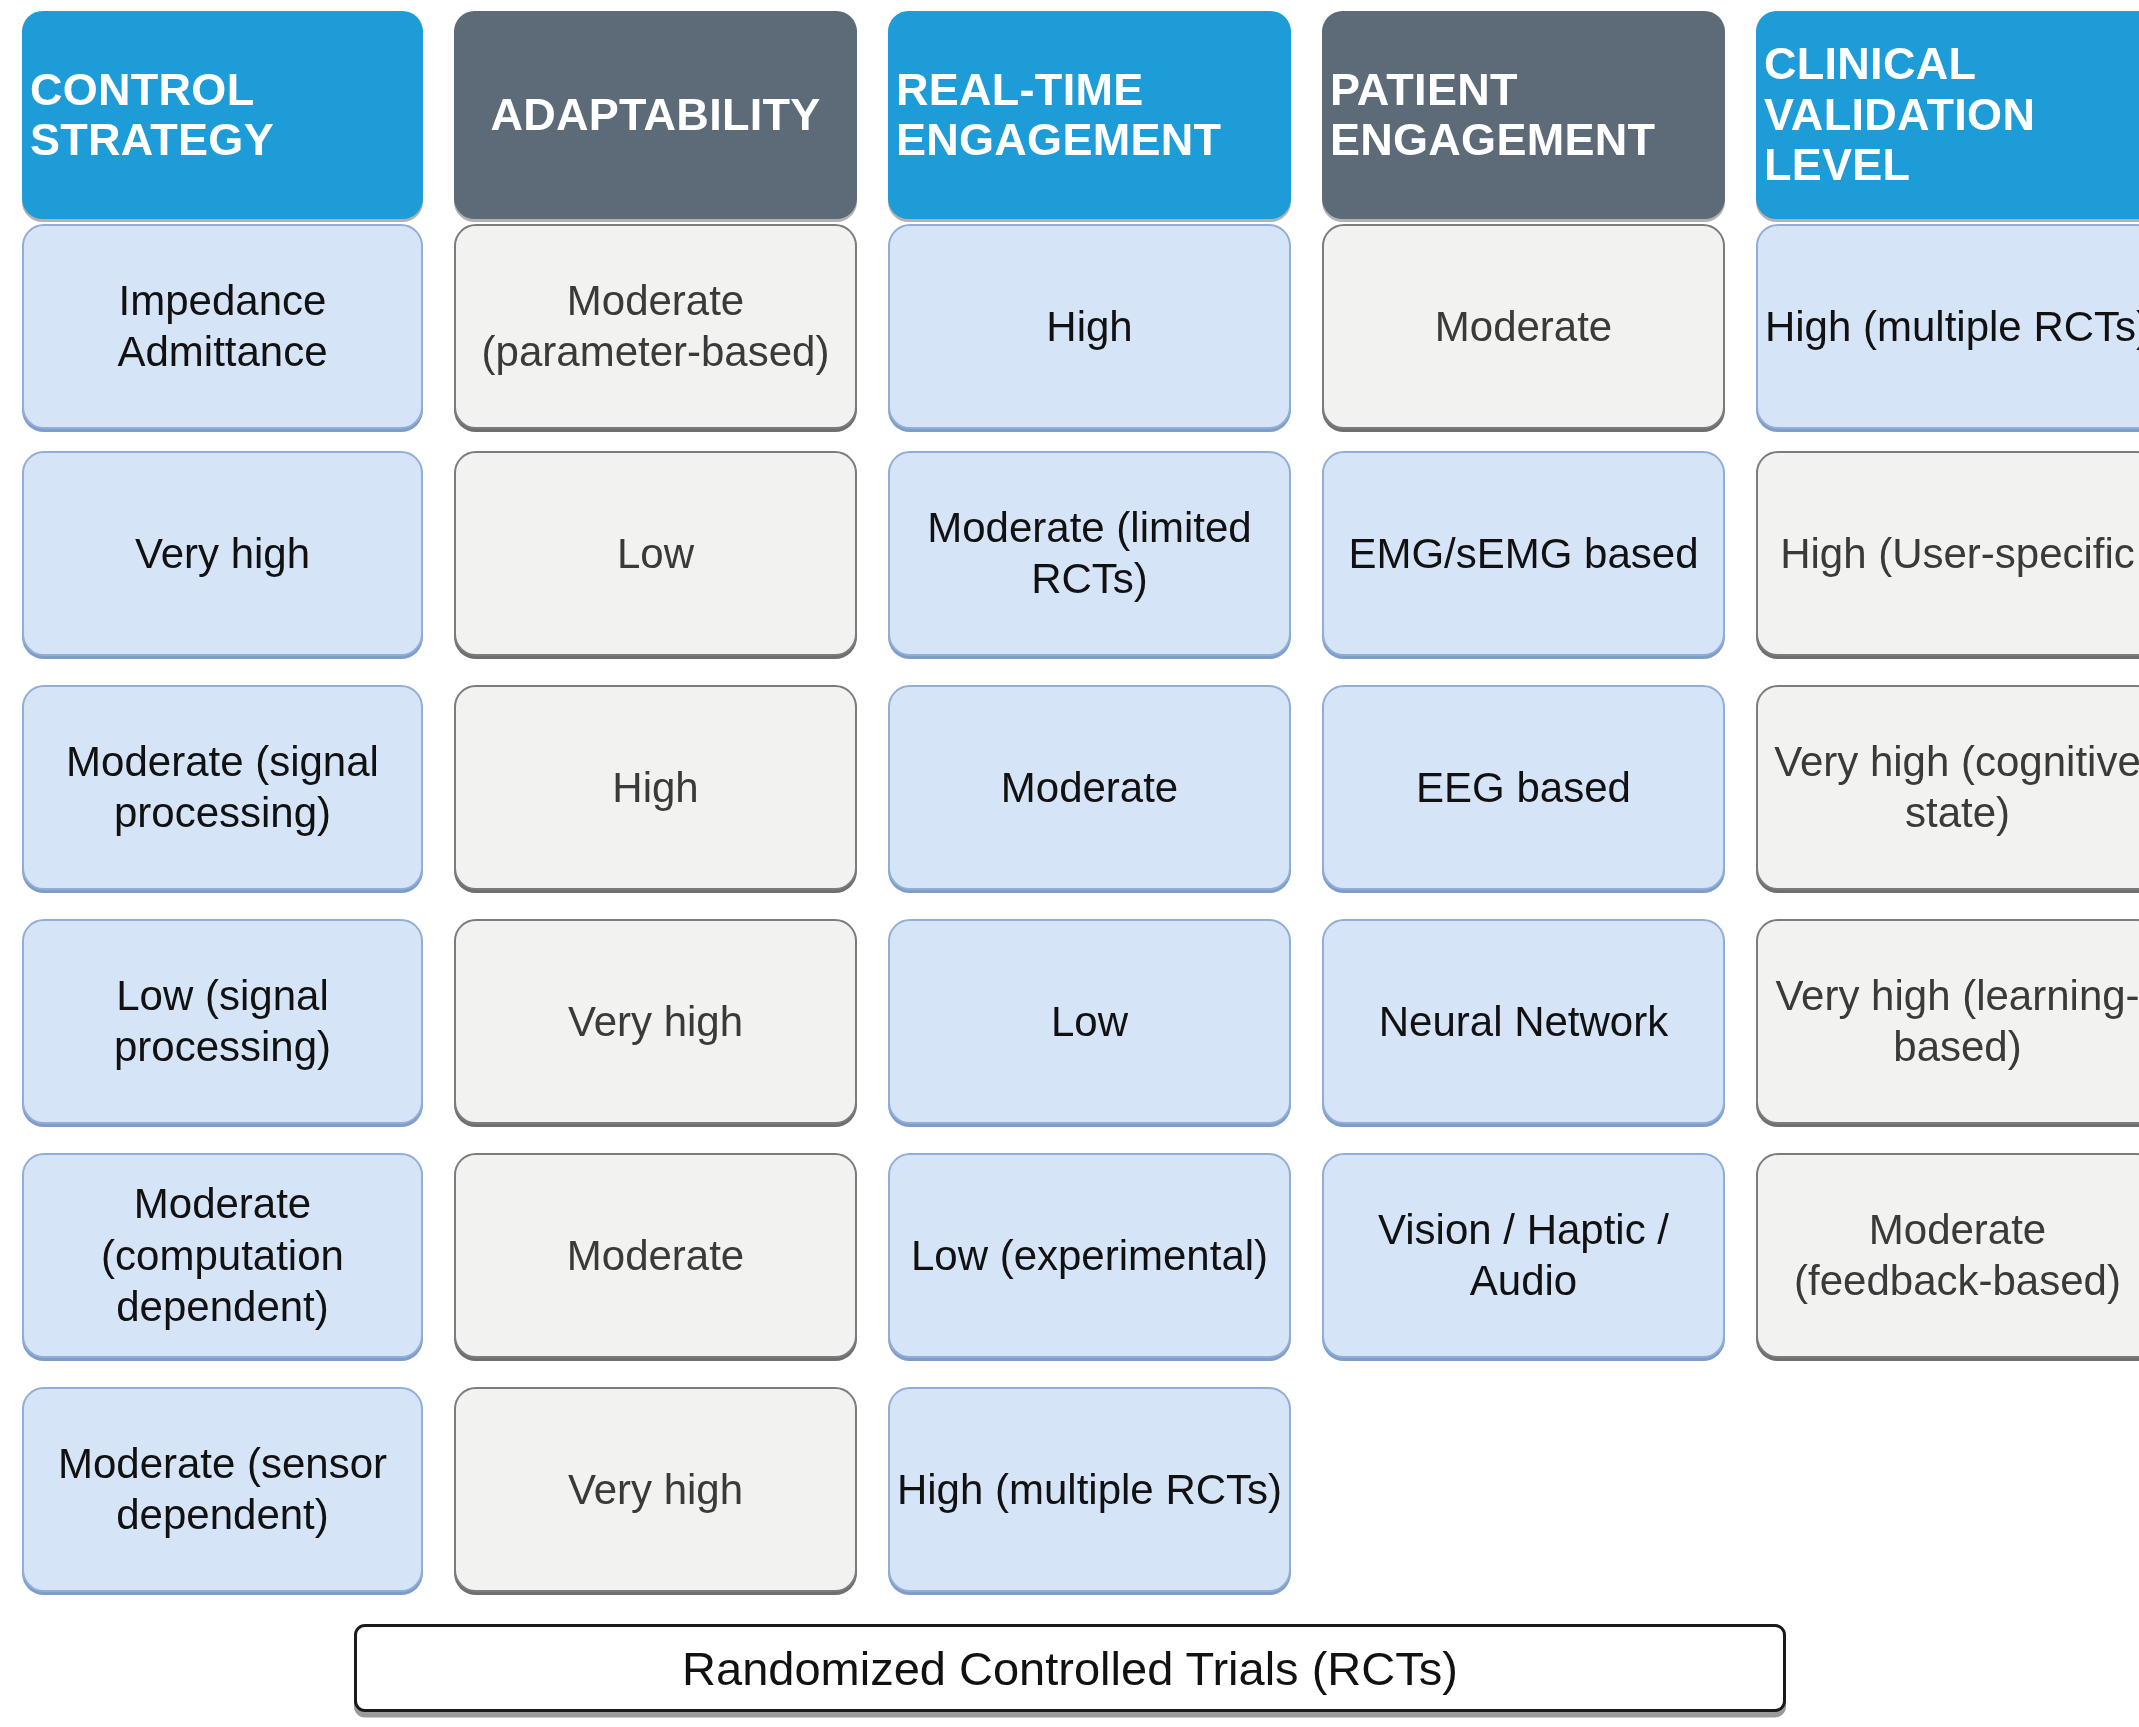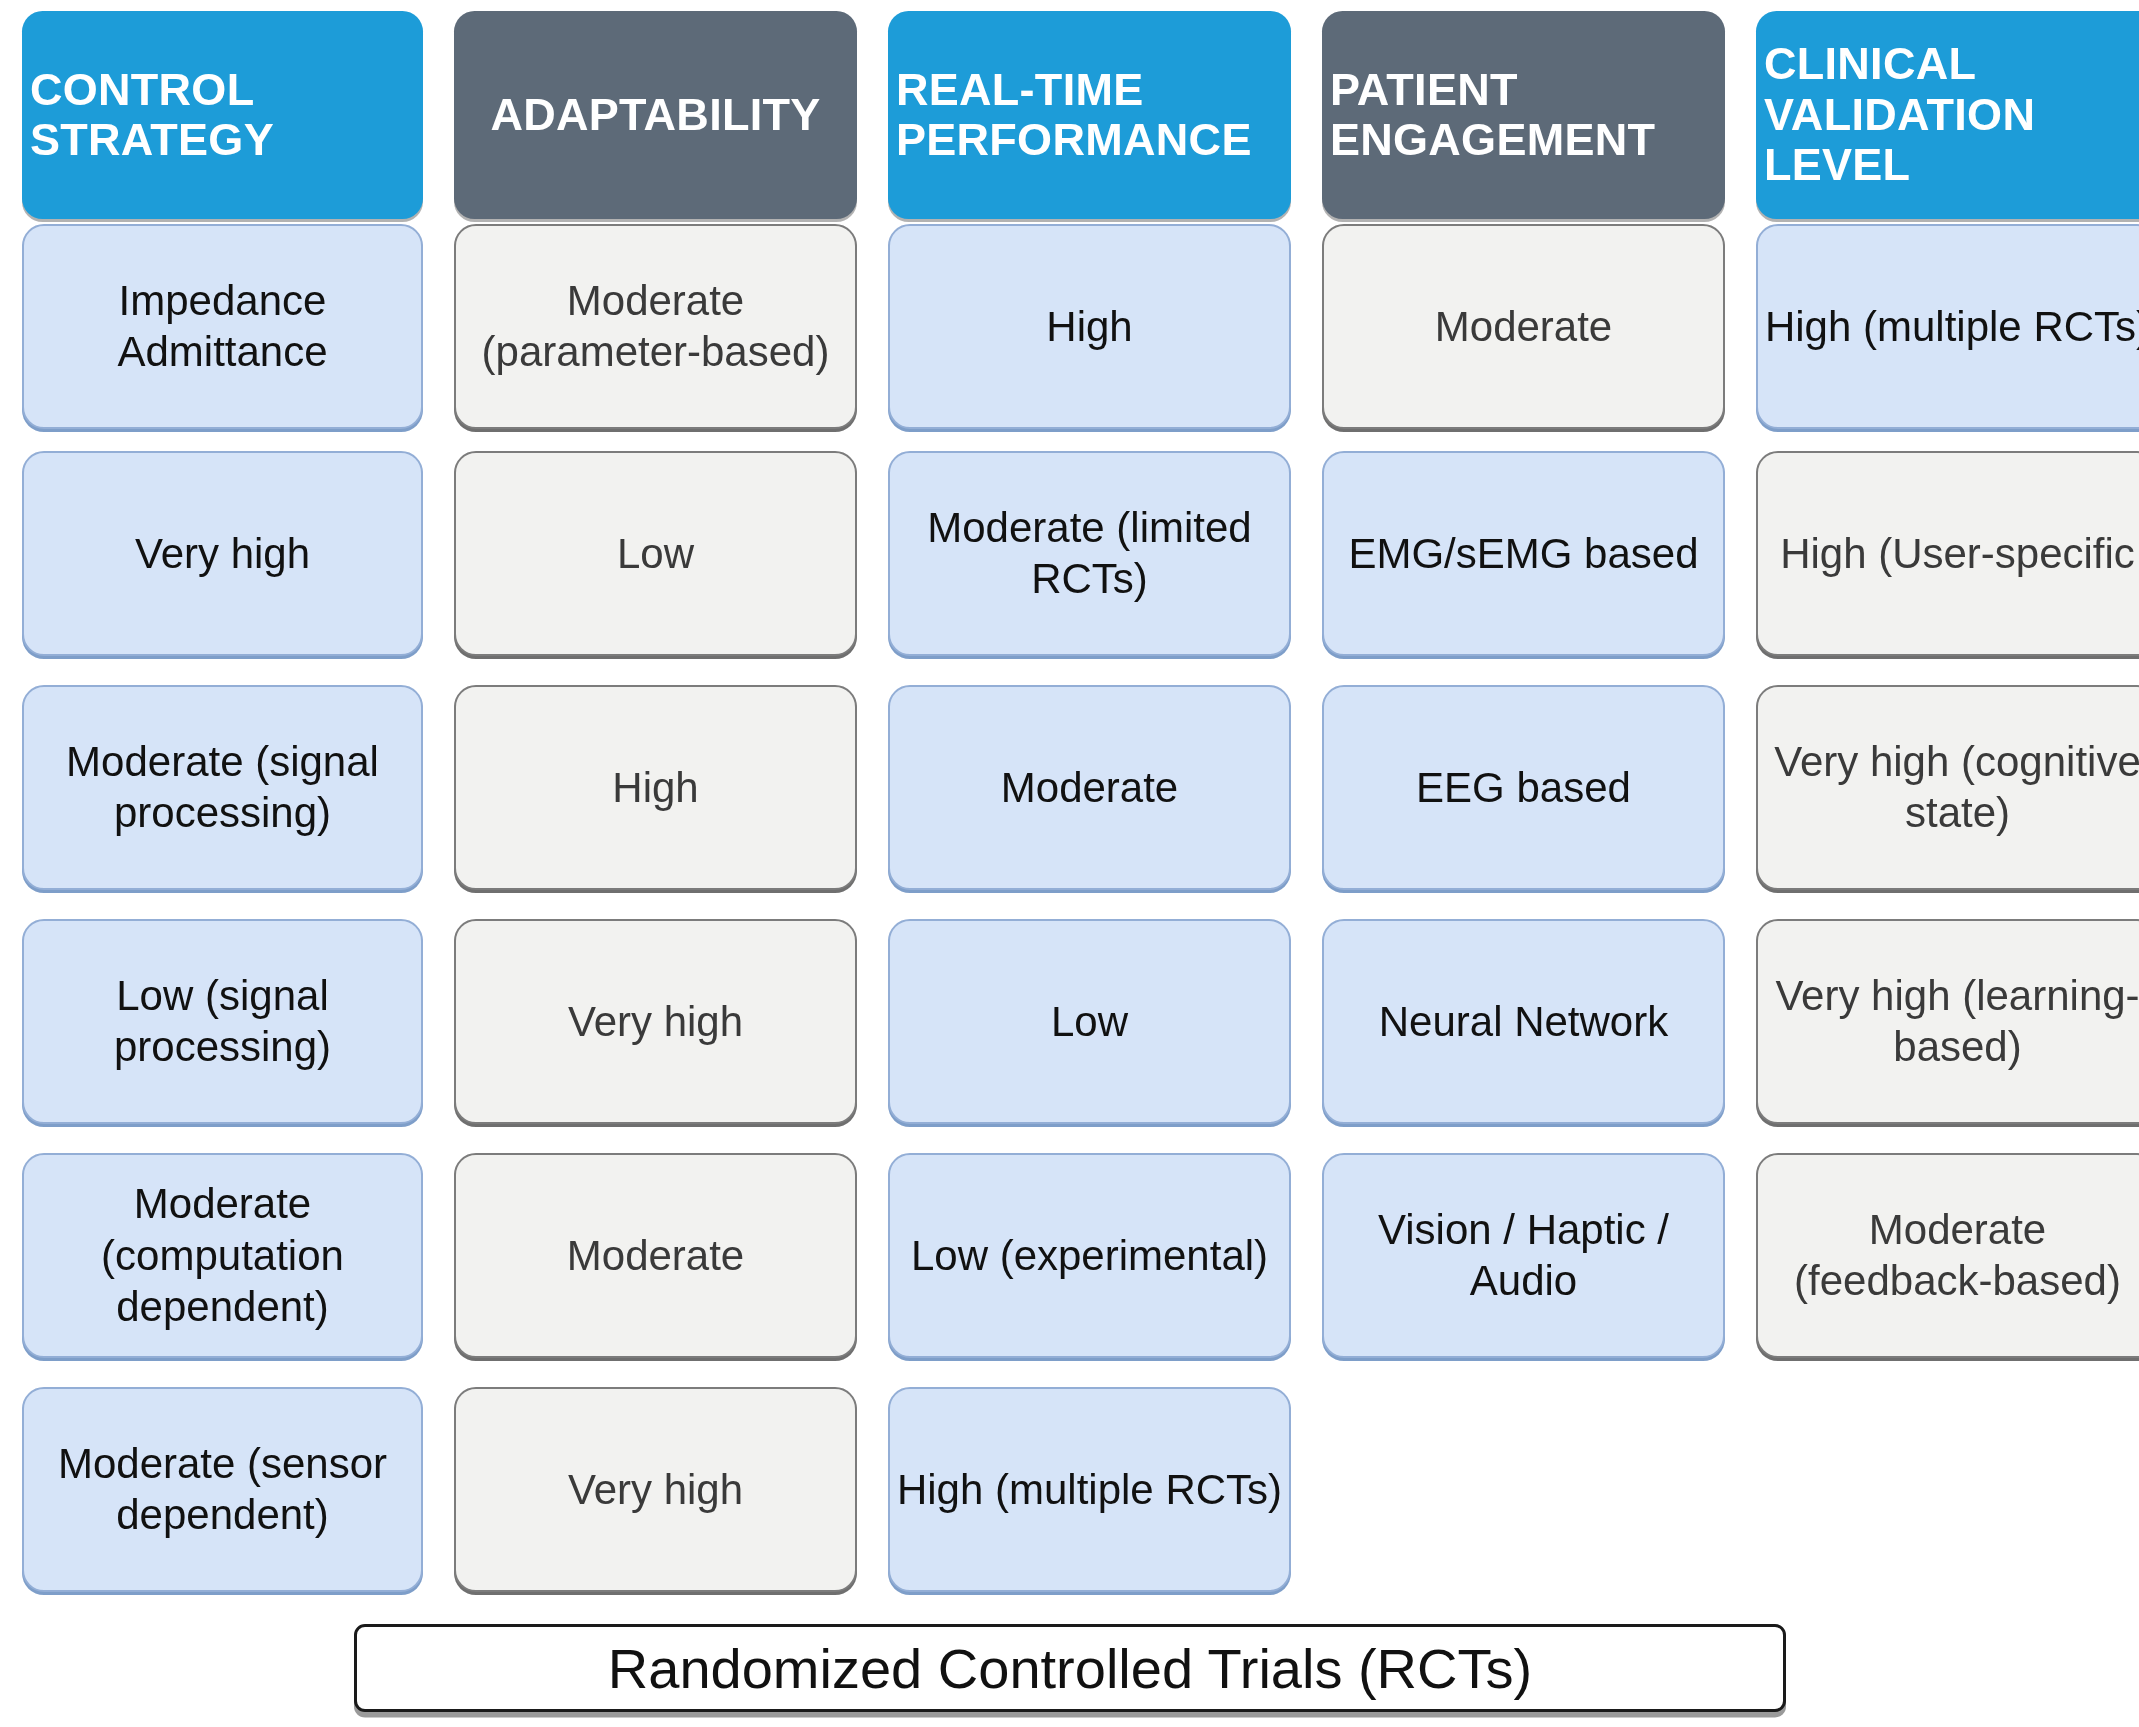--- a/index.html
+++ b/index.html
@@ -96,41 +96,41 @@
   }
   .footer-box {
     width: 1432px;
     height: 88px;
     background: #ffffff;
     border: 3.9px solid #1a1a1a;
     border-radius: 11px;
     display: flex;
     align-items: center;
     justify-content: center;
-    font-size: 56px;
+    font-size: 47px;
     color: #111111;
     box-shadow: 0 5.5px 0 0 #9a9a9a;
     box-sizing: border-box;
   }
 </style>
 </head>
 <body>
 
 <div id="board">
 
   <div class="grid">
 
     <div class="hdr blue">
         <span>CONTROL STRATEGY</span>
       </div>
     <div class="hdr slate">
         <span>ADAPTABILITY</span>
       </div>
     <div class="hdr blue">
-        <span>REAL-TIME PERFORMANCE</span>
+        <span>REAL-TIME ENGAGEMENT</span>
       </div>
     <div class="hdr slate">
         <span>PATIENT ENGAGEMENT</span>
       </div>
     <div class="hdr blue">
         <span>CLINICAL VALIDATION LEVEL</span>
       </div>
 
     <div class="cell bluefill">
         <span class="txt">Impedance Admittance</span>

